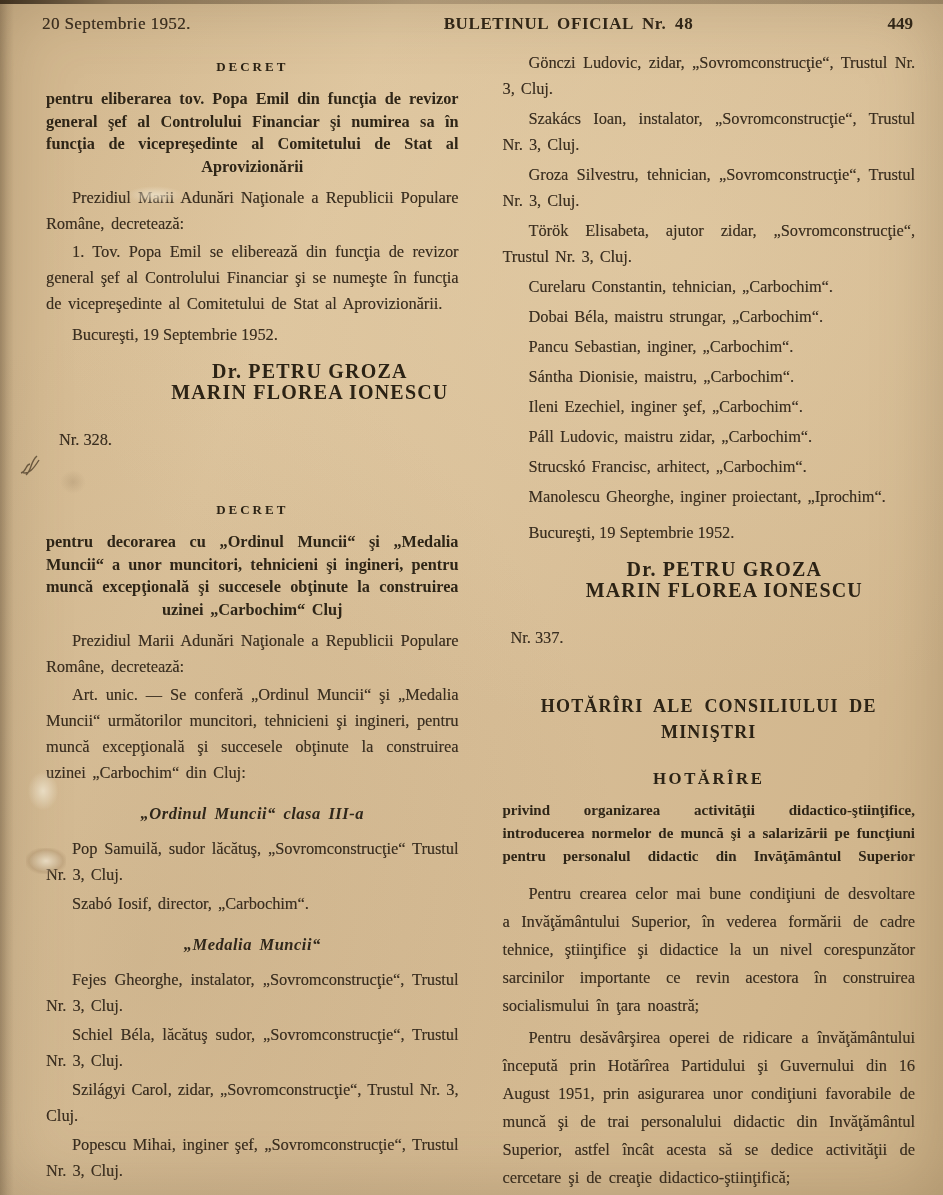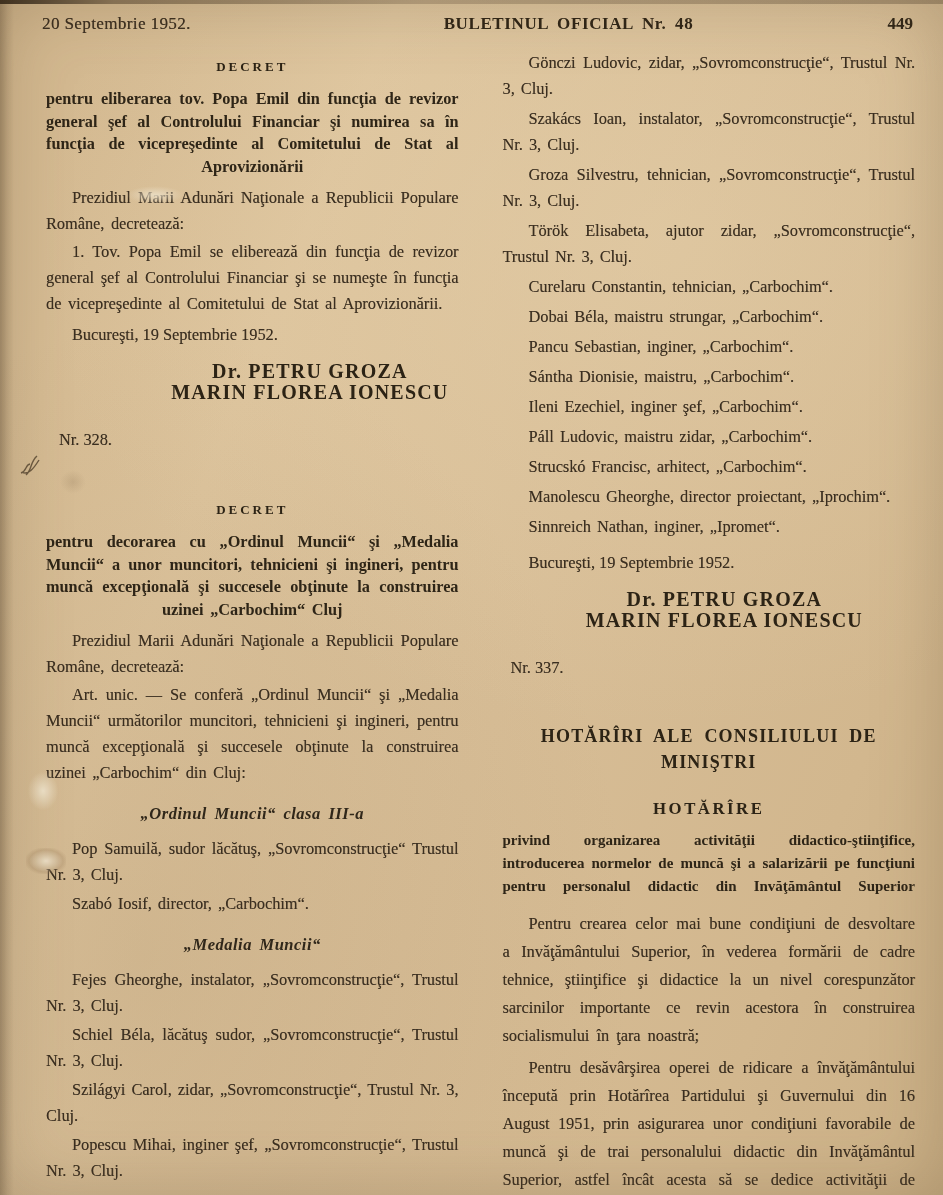--- a/index.html
+++ b/index.html
@@ -162,22 +162,21 @@
         <p class="entry">Szakács Ioan, instalator, „Sovromconstrucţie“, Trustul Nr. 3, Cluj.</p>
         <p class="entry">Groza Silvestru, tehnician, „Sovromconstrucţie“, Trustul Nr. 3, Cluj.</p>
         <p class="entry">Török Elisabeta, ajutor zidar, „Sovromconstrucţie“, Trustul Nr. 3, Cluj.</p>
         <p class="entry">Curelaru Constantin, tehnician, „Carbochim“.</p>
         <p class="entry">Dobai Béla, maistru strungar, „Carbochim“.</p>
         <p class="entry">Pancu Sebastian, inginer, „Carbochim“.</p>
         <p class="entry">Sántha Dionisie, maistru, „Carbochim“.</p>
         <p class="entry">Ileni Ezechiel, inginer şef, „Carbochim“.</p>
         <p class="entry">Páll Ludovic, maistru zidar, „Carbochim“.</p>
         <p class="entry">Strucskó Francisc, arhitect, „Carbochim“.</p>
-        <p class="entry">Manolescu Gheorghe, director proiectant, „Iprochim“.</p>
-        <p class="entry">Sinnreich Nathan, inginer, „Ipromet“.</p>
+        <p class="entry">Manolescu Gheorghe, inginer proiectant, „Iprochim“.</p>
       </div>
       <p class="date-line">Bucureşti, 19 Septembrie 1952.</p>
       <div class="signatures" style="margin-right:52px">
         <div>Dr. PETRU GROZA</div>
         <div>MARIN FLOREA IONESCU</div>
       </div>
       <p class="doc-number" style="padding-left:8px">Nr. 337.</p>
 
       <div class="section-heading">HOTĂRÎRI ALE CONSILIULUI DE MINIŞTRI</div>
       <div class="hotarire-title">HOTĂRÎRE</div>

